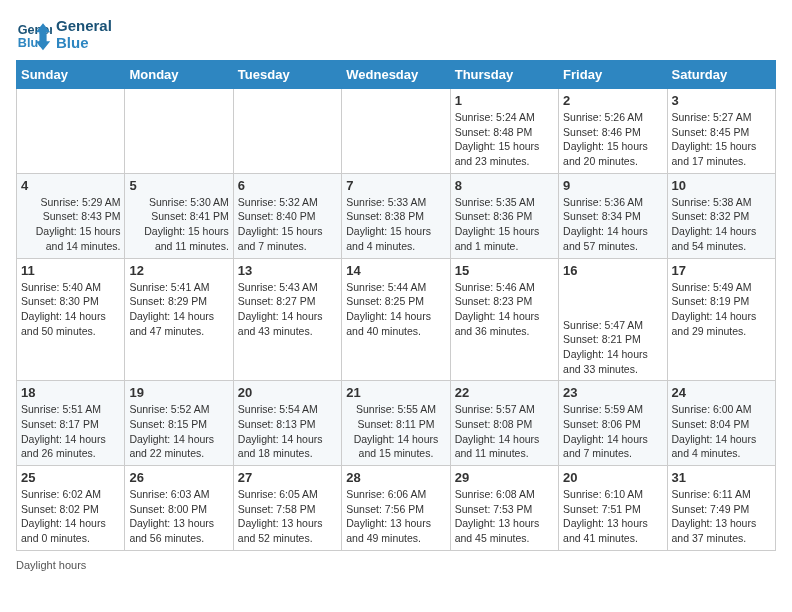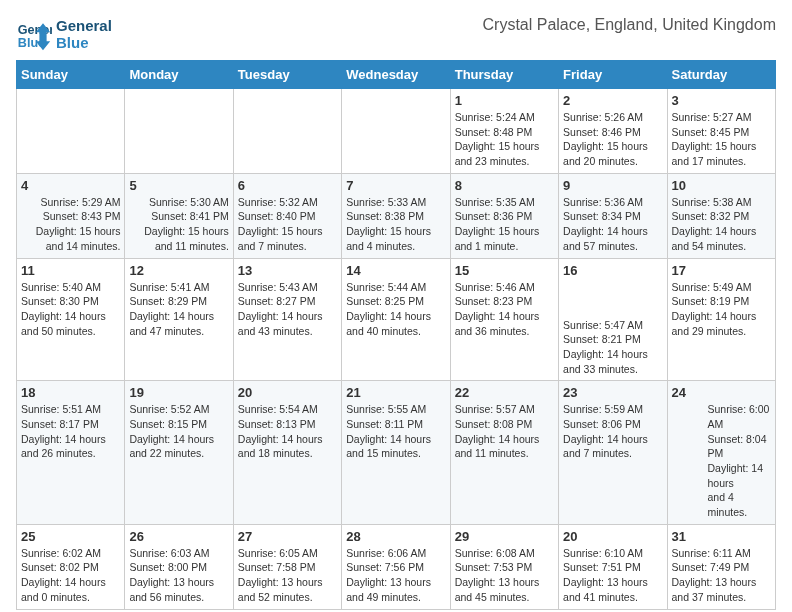--- a/index.html
+++ b/index.html
@@ -94,21 +94,20 @@
       <text x="2" y="20" font-size="14" font-weight="bold" fill="#1a5276">General</text>
       <text x="2" y="34" font-size="14" font-weight="bold" fill="#2e86c1">Blue</text>
       <polygon points="30,8 38,18 34,18 34,28 38,28 30,38 22,28 26,28 26,18 22,18" fill="#2e86c1"></polygon>
     </svg>
     <div>
       <div style="font-size:15px;font-weight:bold;color:#1a5276;">General</div>
       <div style="font-size:15px;font-weight:bold;color:#2e86c1;">Blue</div>
     </div>
   </div>
   <div class="title-block">
-    <div class="subtitle">Crystal Palace, England, United Kingdom</div>
   </div>
 </div>
 
 <table class="calendar">
   <thead>
     <tr>
     <th>Sunday</th>
         <th>Monday</th>
         <th>Tuesday</th>
         <th>Wednesday</th>
@@ -264,42 +263,42 @@
         </td>
         <td>
           <span class="day-num">20</span>
           <div class="day-info" style="white-space: pre-line;">Sunrise: 5:54 AM
 Sunset: 8:13 PM
 Daylight: 14 hours
 and 18 minutes.</div>
         </td>
         <td>
           <span class="day-num">21</span>
-          <div class="day-info" style="white-space: pre-line;">Sunrise: 5:55 AM
+          <div class="day-info" style="white-space: pre-line; text-align: center;">Sunrise: 5:55 AM
 Sunset: 8:11 PM
 Daylight: 14 hours
 and 15 minutes.</div>
         </td>
         <td>
           <span class="day-num">22</span>
           <div class="day-info" style="white-space: pre-line;">Sunrise: 5:57 AM
 Sunset: 8:08 PM
 Daylight: 14 hours
 and 11 minutes.</div>
         </td>
         <td>
           <span class="day-num">23</span>
           <div class="day-info" style="white-space: pre-line;">Sunrise: 5:59 AM
 Sunset: 8:06 PM
 Daylight: 14 hours
 and 7 minutes.</div>
         </td>
         <td>
           <span class="day-num">24</span>
-          <div class="day-info" style="white-space: pre-line; margin-left: 36px;">Sunrise: 6:00 AM
+          <div class="day-info" style="white-space: pre-line;">Sunrise: 6:00 AM
 Sunset: 8:04 PM
 Daylight: 14 hours
 and 4 minutes.</div>
         </td>
       </tr>
       <tr>
         <td>
           <span class="day-num">25</span>
           <div class="day-info" style="white-space: pre-line;">Sunrise: 6:02 AM
 Sunset: 8:02 PM

